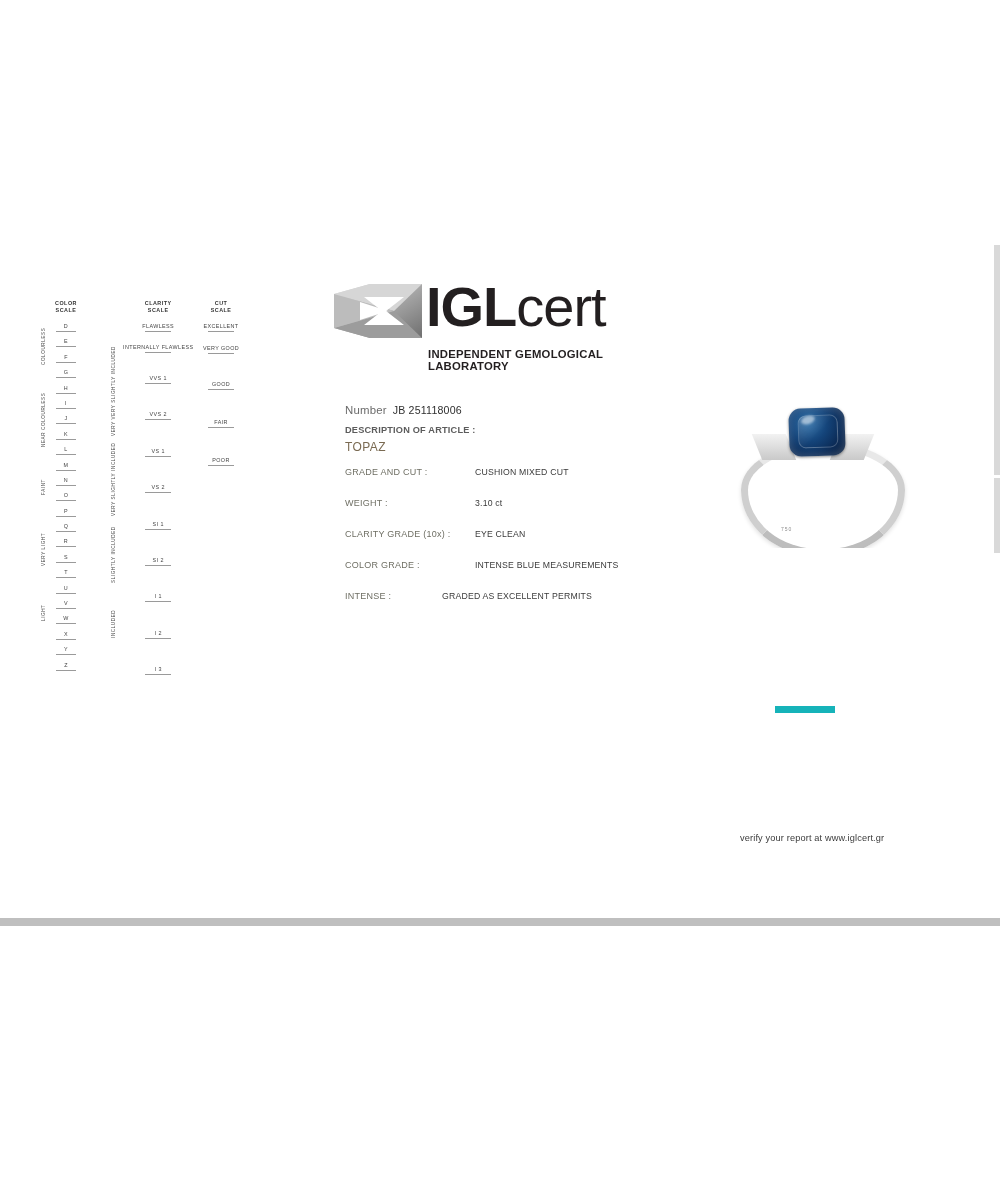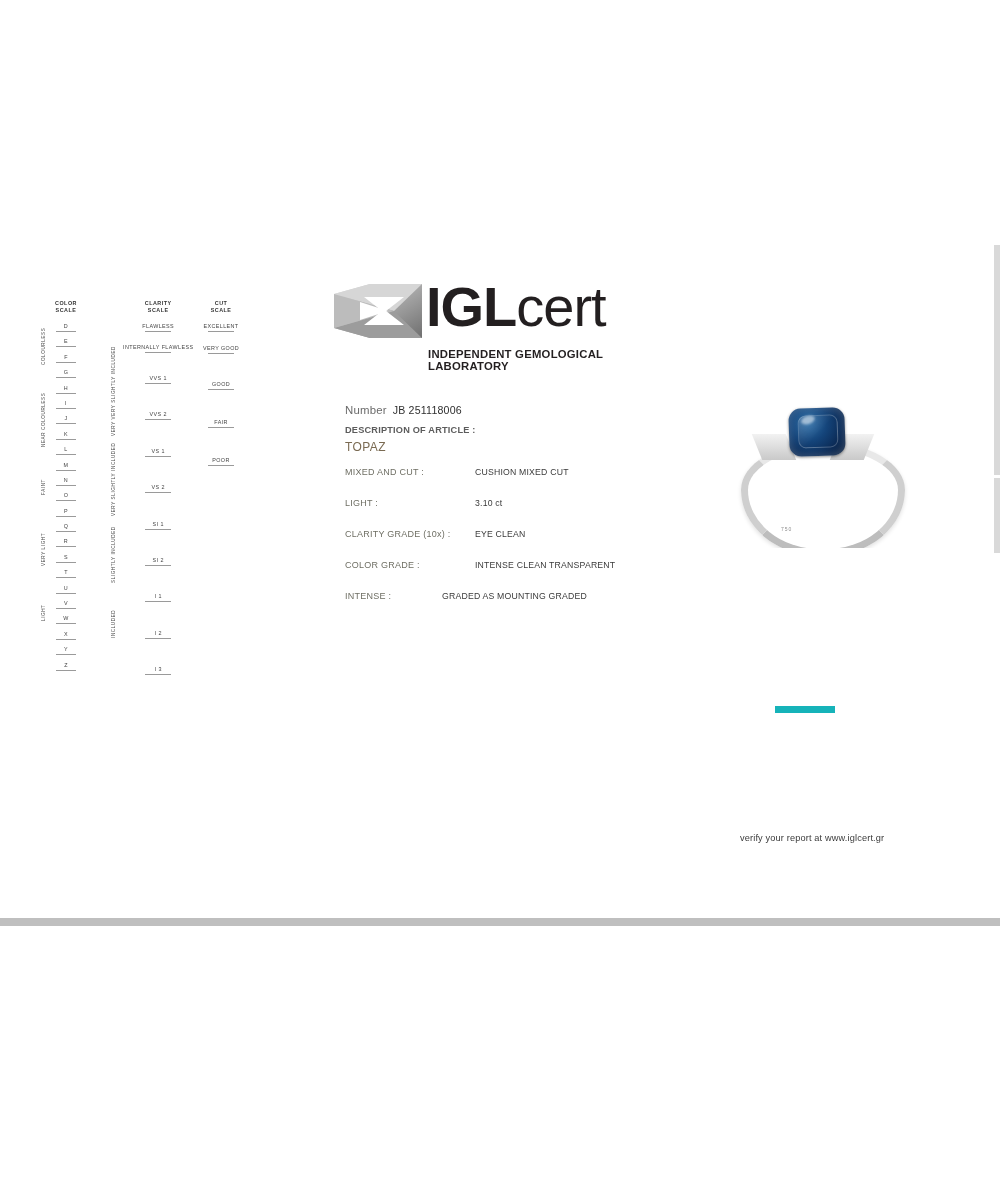--- a/index.html
+++ b/index.html
@@ -568,38 +568,38 @@
   </div>
 
   <div class="details">
     <div class="num-line">
       <span>Number</span><span class="num-val">JB 251118006</span>
     </div>
     <div class="desc-title">DESCRIPTION OF ARTICLE :</div>
     <div class="stone-name">TOPAZ</div>
 
     <div class="field-row">
-      <span class="field-label">MIXED AND CUT :</span>
+      <span class="field-label">GRADE AND CUT :</span>
       <span class="field-value">CUSHION MIXED CUT</span>
     </div>
     <div class="field-row">
-      <span class="field-label">LIGHT :</span>
+      <span class="field-label">WEIGHT :</span>
       <span class="field-value">3.10 ct</span>
     </div>
     <div class="field-row">
       <span class="field-label">CLARITY GRADE (10x) :</span>
       <span class="field-value">EYE CLEAN</span>
     </div>
     <div class="field-row">
       <span class="field-label">COLOR GRADE :</span>
-      <span class="field-value">INTENSE CLEAN TRANSPARENT</span>
+      <span class="field-value">INTENSE BLUE MEASUREMENTS</span>
     </div>
     <div class="field-row comments">
       <span class="field-label">INTENSE :</span>
-      <span class="field-value">GRADED AS MOUNTING GRADED</span>
+      <span class="field-value">GRADED AS EXCELLENT PERMITS</span>
     </div>
   </div>
 
   <div class="ring-photo">
     <div class="ring-band"></div>
     <div class="ring-shoulder-l"></div>
     <div class="ring-shoulder-r"></div>
     <div class="gem"></div>
     <div class="gem-glint"></div>
     <div class="ring-stamp">750</div>

